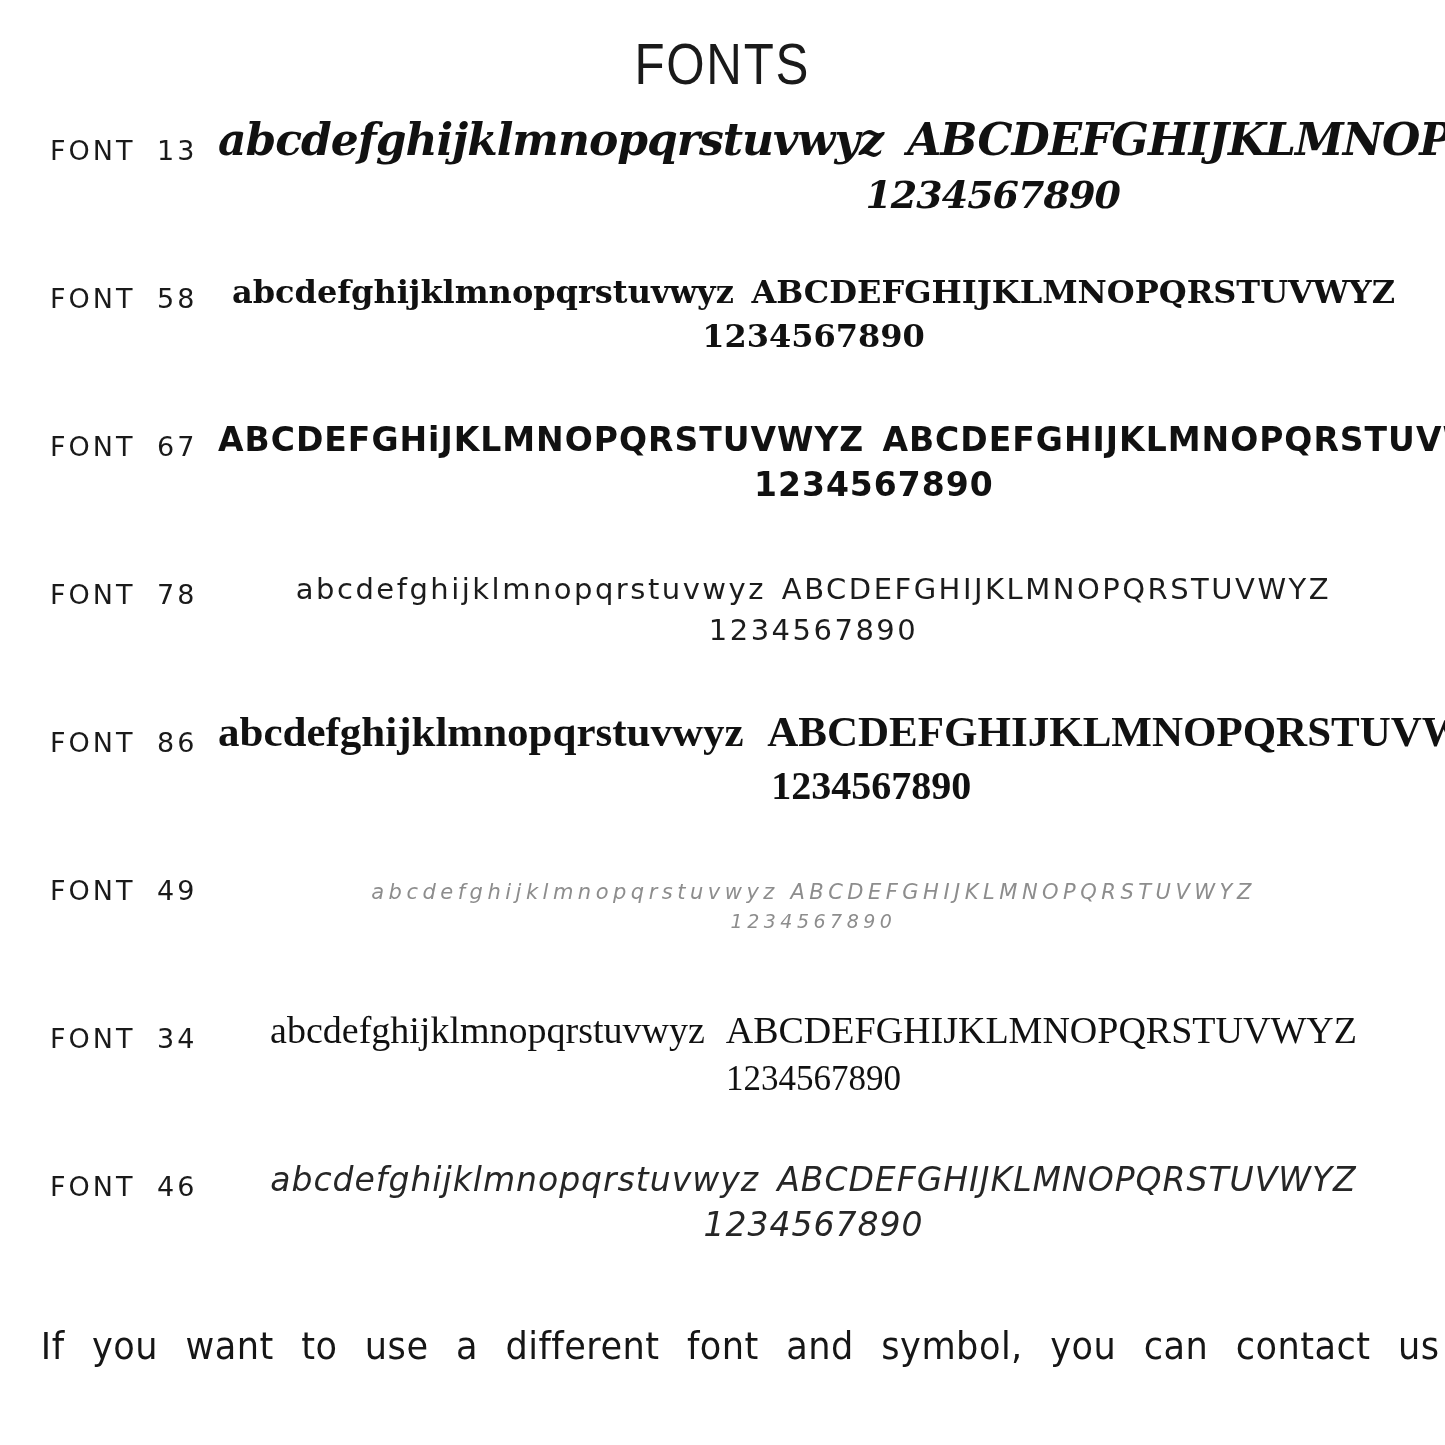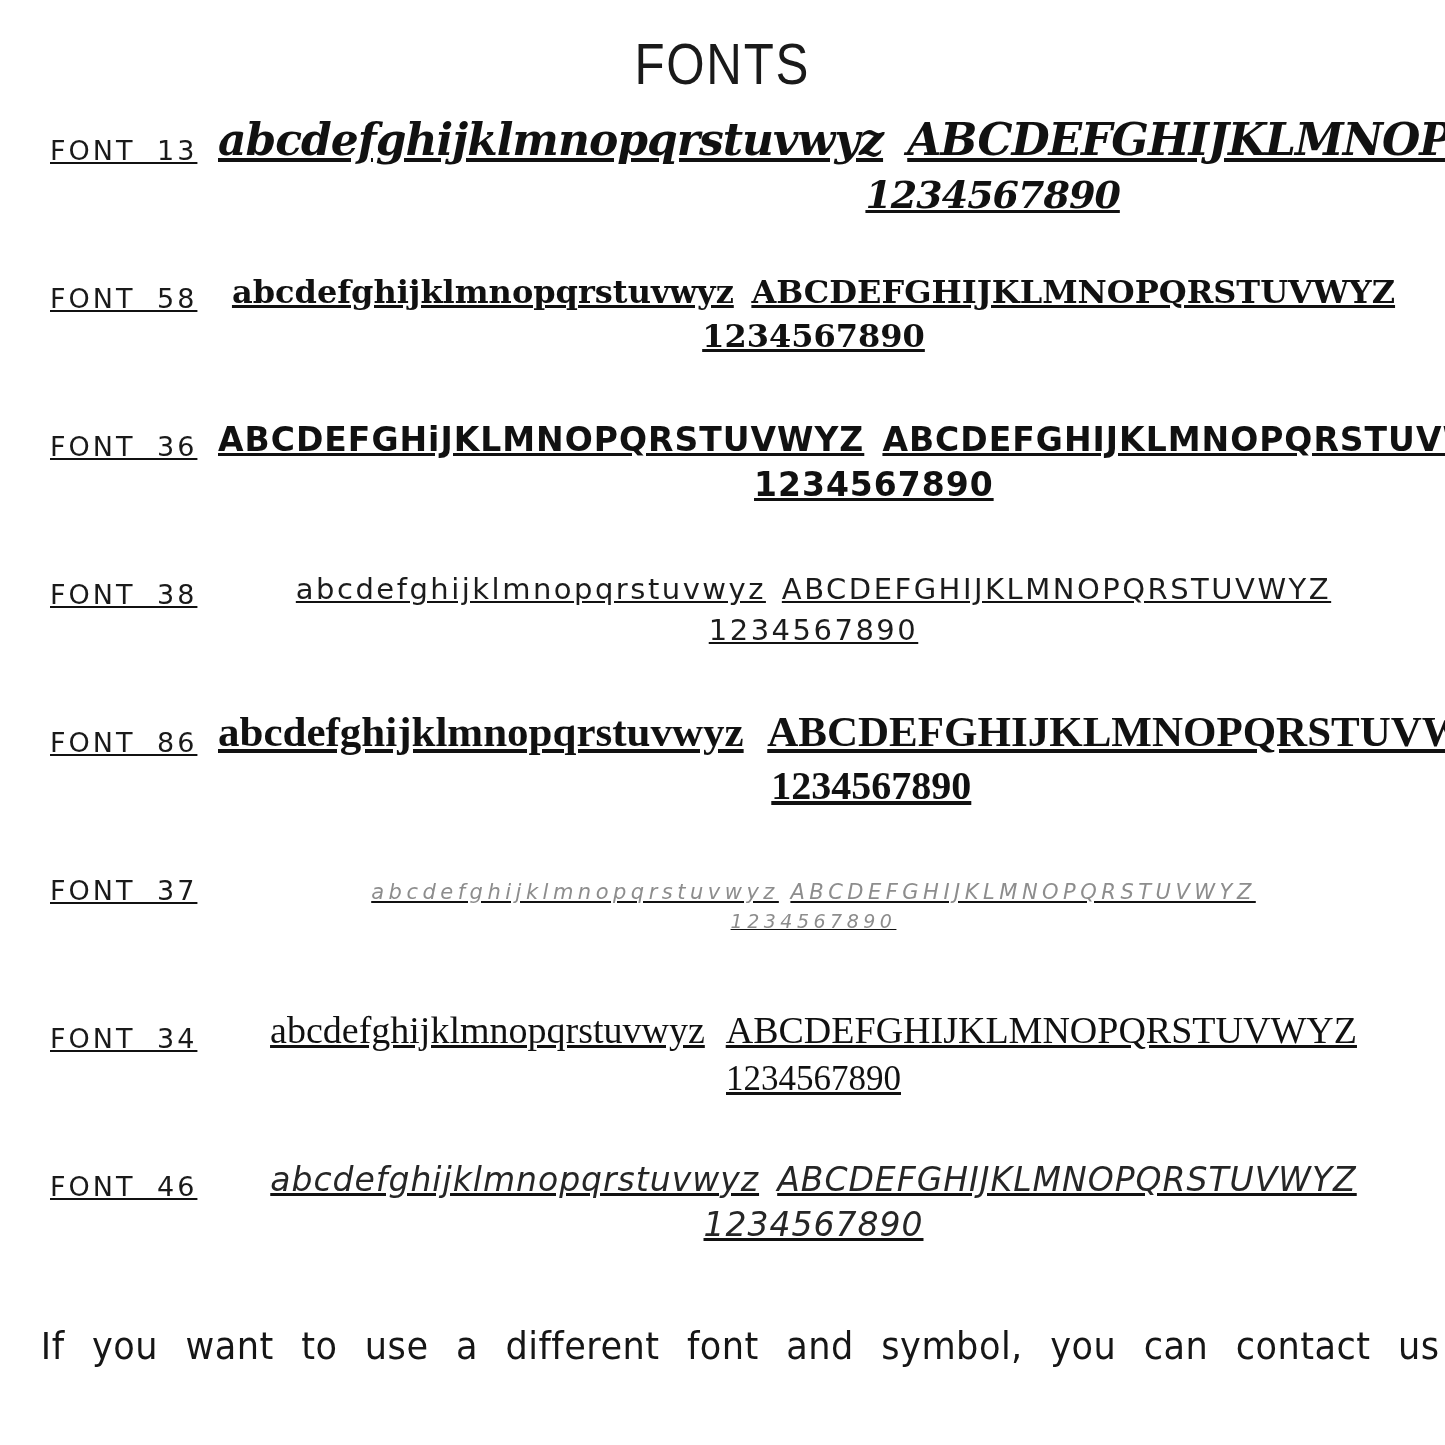--- a/index.html
+++ b/index.html
@@ -18,21 +18,21 @@
     display: inline-block;
     font-family: "Liberation Sans", sans-serif;
     font-size: 58px; font-weight: 400;
     letter-spacing: 2px;
     transform: scaleX(0.85);
     color: #1a1a1a;
   }
 
   
   .rows { width: 100%; }
-  .row { display: flex; align-items: center; height: 148px; text-decoration: underline; }
+  .row { display: flex; align-items: center; height: 148px; }
   .label {
     flex: none; width: 218px; padding-left: 50px;
     font-family: "DejaVu Sans", sans-serif;
     font-size: 27px; font-weight: 400;
     letter-spacing: 3px; word-spacing: 10px;
     color: #1a1a1a; white-space: nowrap;
     transform: translateY(-16px);
   }
   .sample { flex: 1; text-align: center; padding-right: 36px; line-height: 1.15; }
   .sample .line1 { white-space: nowrap; }
@@ -111,45 +111,45 @@
 
     <div class="row">
       <div class="label">FONT 58</div>
       <div class="sample f32">
         <div class="line1"><span class="lc">abcdefghijklmnopqrstuvwyz</span><span class="uc">ABCDEFGHIJKLMNOPQRSTUVWYZ</span></div>
         <div class="line2">1234567890</div>
       </div>
     </div>
 
     <div class="row">
-      <div class="label">FONT 36</div>
+      <div class="label">FONT 67</div>
       <div class="sample f36">
         <div class="line1"><span class="lc">ABCDEFGHiJKLMNOPQRSTUVWYZ</span><span class="uc">ABCDEFGHIJKLMNOPQRSTUVWYZ</span></div>
         <div class="line2">1234567890</div>
       </div>
     </div>
 
     <div class="row">
-      <div class="label">FONT 38</div>
+      <div class="label">FONT 78</div>
       <div class="sample f43">
         <div class="line1"><span class="lc">abcdefghijklmnopqrstuvwyz</span><span class="uc">ABCDEFGHIJKLMNOPQRSTUVWYZ</span></div>
         <div class="line2">1234567890</div>
       </div>
     </div>
 
     <div class="row">
       <div class="label">FONT 86</div>
       <div class="sample f64">
         <div class="line1"><span class="lc">abcdefghijklmnopqrstuvwyz</span><span class="uc">ABCDEFGHIJKLMNOPQRSTUVWYZ</span></div>
         <div class="line2">1234567890</div>
       </div>
     </div>
 
     <div class="row">
-      <div class="label">FONT 37</div>
+      <div class="label">FONT 49</div>
       <div class="sample f65">
         <div class="line1"><span class="lc">abcdefghijklmnopqrstuvwyz</span><span class="uc">ABCDEFGHIJKLMNOPQRSTUVWYZ</span></div>
         <div class="line2">1234567890</div>
       </div>
     </div>
 
     <div class="row">
       <div class="label">FONT 34</div>
       <div class="sample f66">
         <div class="line1"><span class="lc">abcdefghijklmnopqrstuvwyz</span><span class="uc">ABCDEFGHIJKLMNOPQRSTUVWYZ</span></div>

